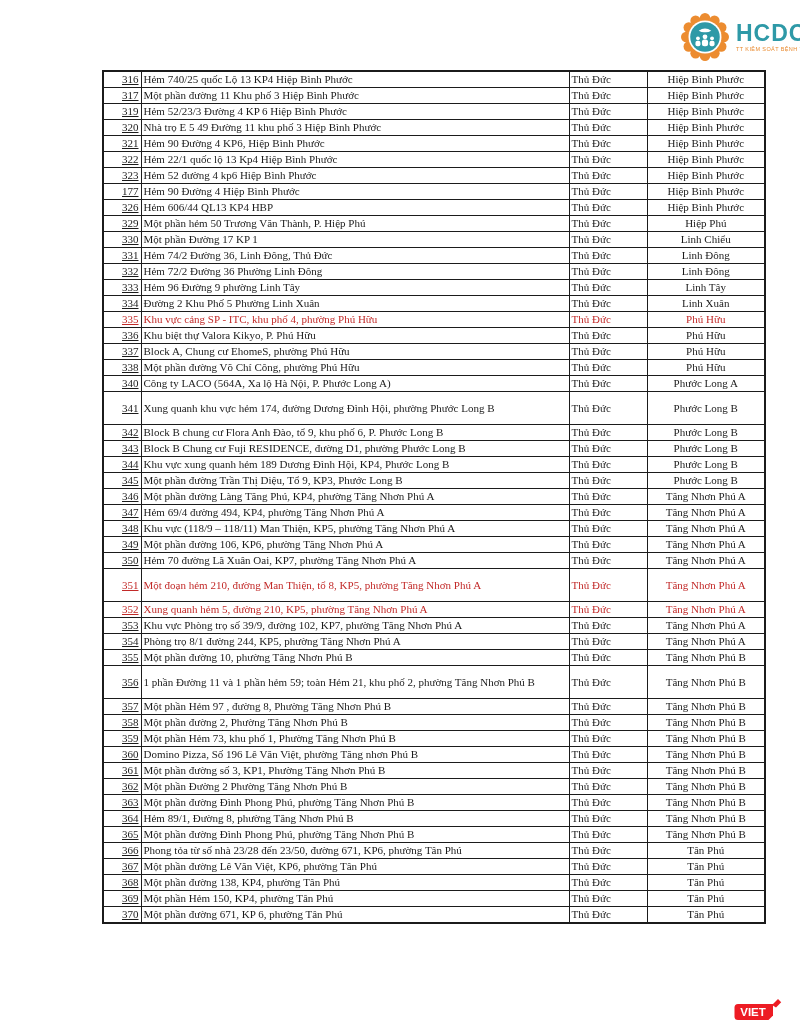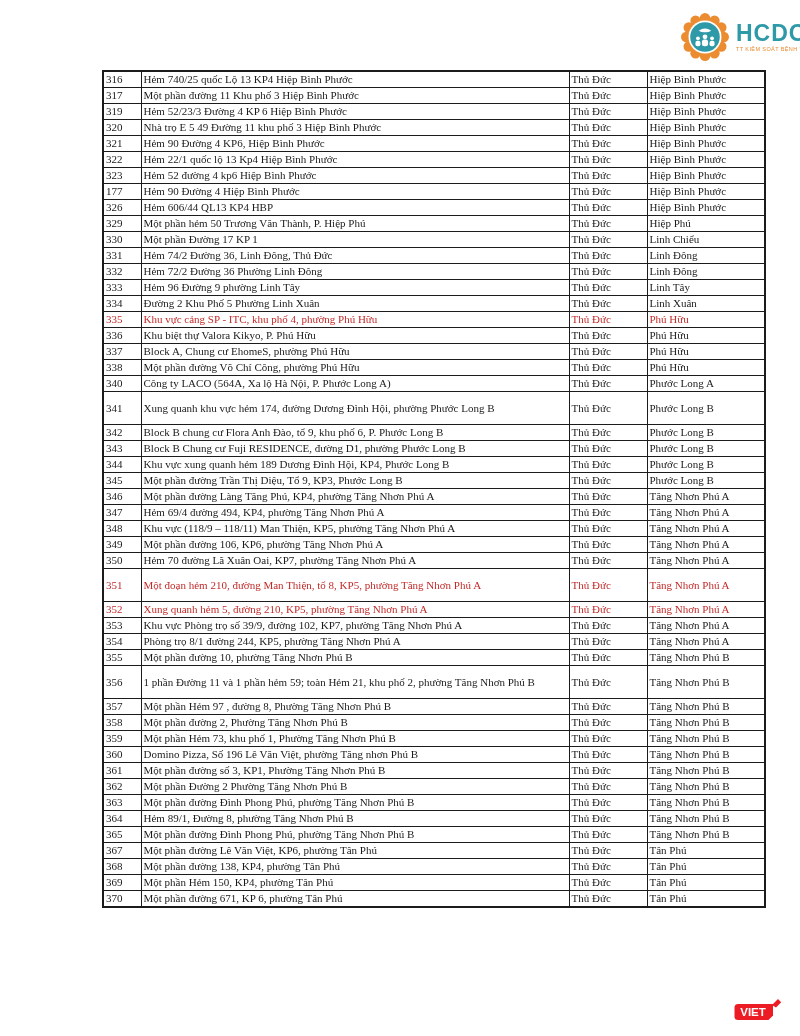--- a/index.html
+++ b/index.html
@@ -39,24 +39,24 @@
   }
   table.lockdown td{
     border:1px solid #1b1b1b;
     font-size:11px;
     line-height:13px;
     height:15px;
     padding:0 2px;
     vertical-align:middle;
     overflow:hidden;
   }
-  td.no{ text-align:left; }
+  td.no{ text-align:right;text-decoration:underline; }
   td.address{ text-align:left; padding-left:4px; }
   td.district{ text-align:left; }
-  td.ward{ }
+  td.ward{ text-align:center; }
   tr.tall td{ height:32px; }
   tr.red td{ color:#C22A29; }
   
   .viet-badge{position:absolute;left:696px;top:997px;}
   .viet-badge svg{display:block;}
 </style>
 </head>
 <body>
 
 <div class="page">
@@ -369,20 +369,26 @@
           <td class="district">Thủ Đức</td>
           <td class="ward">Tăng Nhơn Phú B</td>
         </tr>
         <tr>
           <td class="no">365</td>
           <td class="address">Một phần đường Đình Phong Phú, phường Tăng Nhơn Phú B</td>
           <td class="district">Thủ Đức</td>
           <td class="ward">Tăng Nhơn Phú B</td>
         </tr>
         <tr>
+          <td class="no">366</td>
+          <td class="address">Phong tỏa từ số nhà 23/28 đến 23/50, đường 671, KP6, phường Tân Phú</td>
+          <td class="district">Thủ Đức</td>
+          <td class="ward">Tân Phú</td>
+        </tr>
+        <tr>
           <td class="no">367</td>
           <td class="address">Một phần đường Lê Văn Việt, KP6, phường Tân Phú</td>
           <td class="district">Thủ Đức</td>
           <td class="ward">Tân Phú</td>
         </tr>
         <tr>
           <td class="no">368</td>
           <td class="address">Một phần đường 138, KP4, phường Tân Phú</td>
           <td class="district">Thủ Đức</td>
           <td class="ward">Tân Phú</td>

